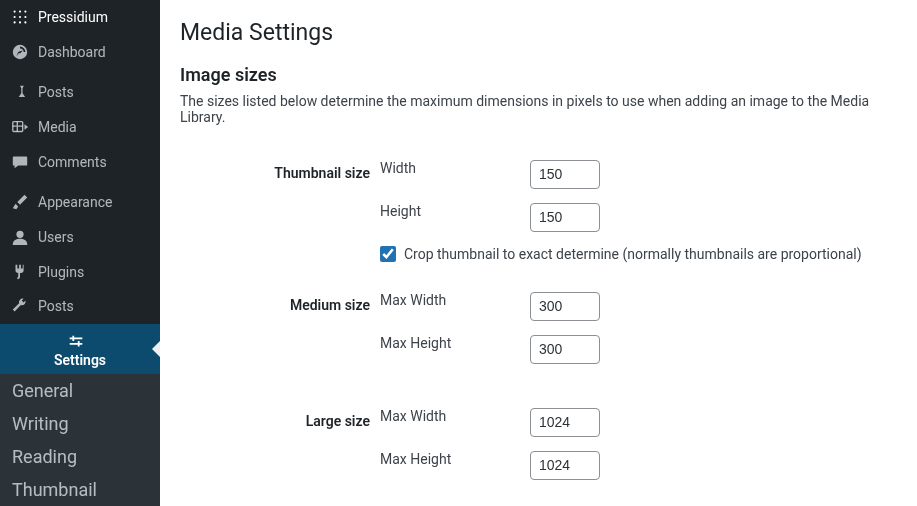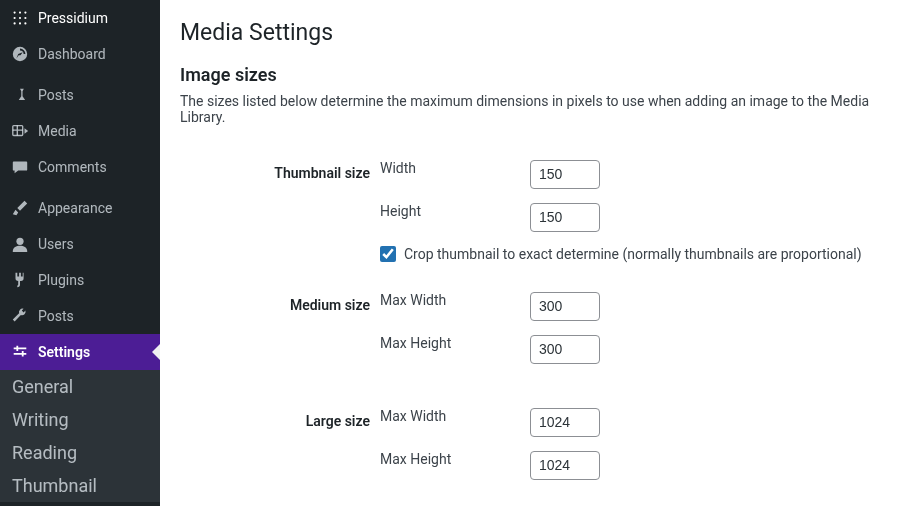--- a/index.html
+++ b/index.html
@@ -29,24 +29,25 @@
       color: rgba(240,246,252,0.7);
       font-size: 14px;
       min-height: 34px;
     }
     .sidebar-item.top {
       color: #fff;
       font-weight: 400;
       padding: 8px 10px;
     }
     .sidebar-item.active {
-      background: #4c1d95;
+      background: #0c4a6e;
       color: #fff;
       position: relative;
       font-weight: 600;
+      flex-direction: column;
     }
     .sidebar-item.active::after {
       content: "";
       position: absolute;
       right: 0;
       top: 50%;
       transform: translateY(-50%);
       border: 8px solid transparent;
       border-right-color: #f0f0f1;
     }

